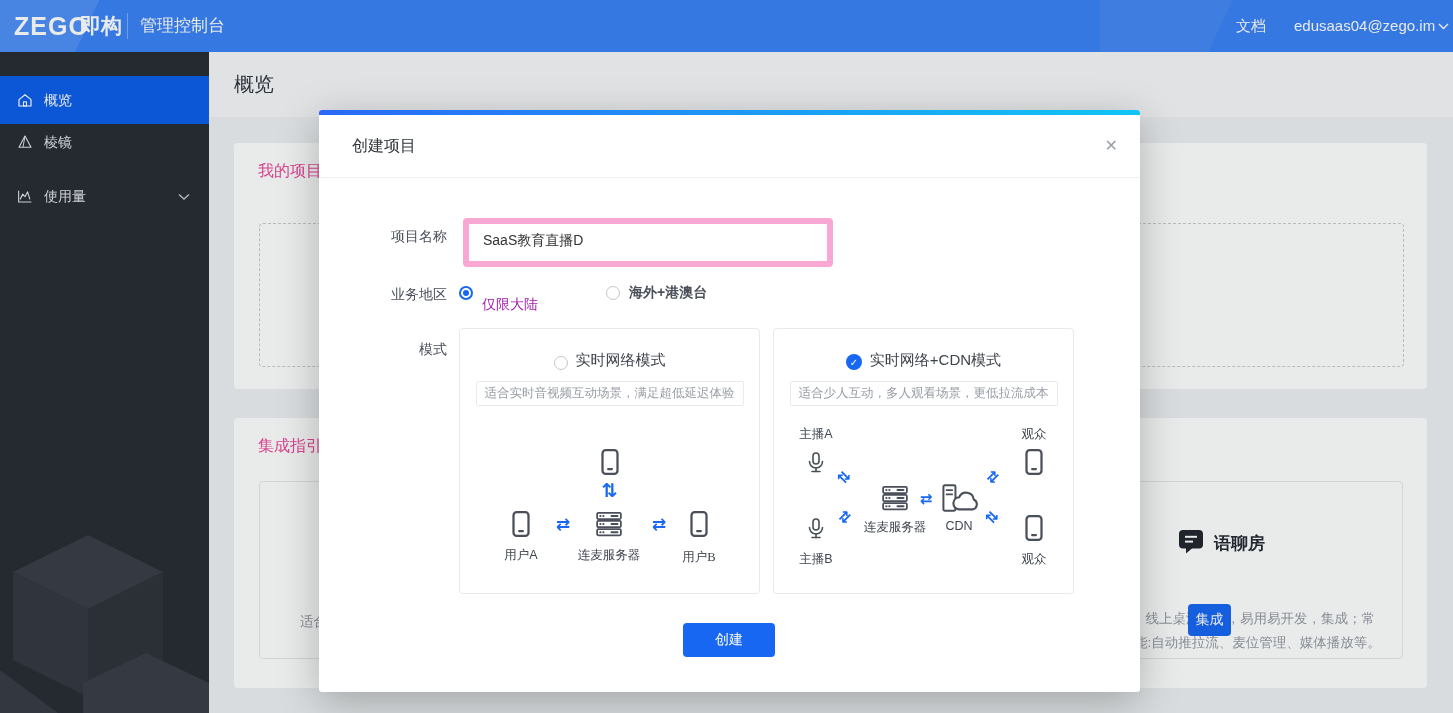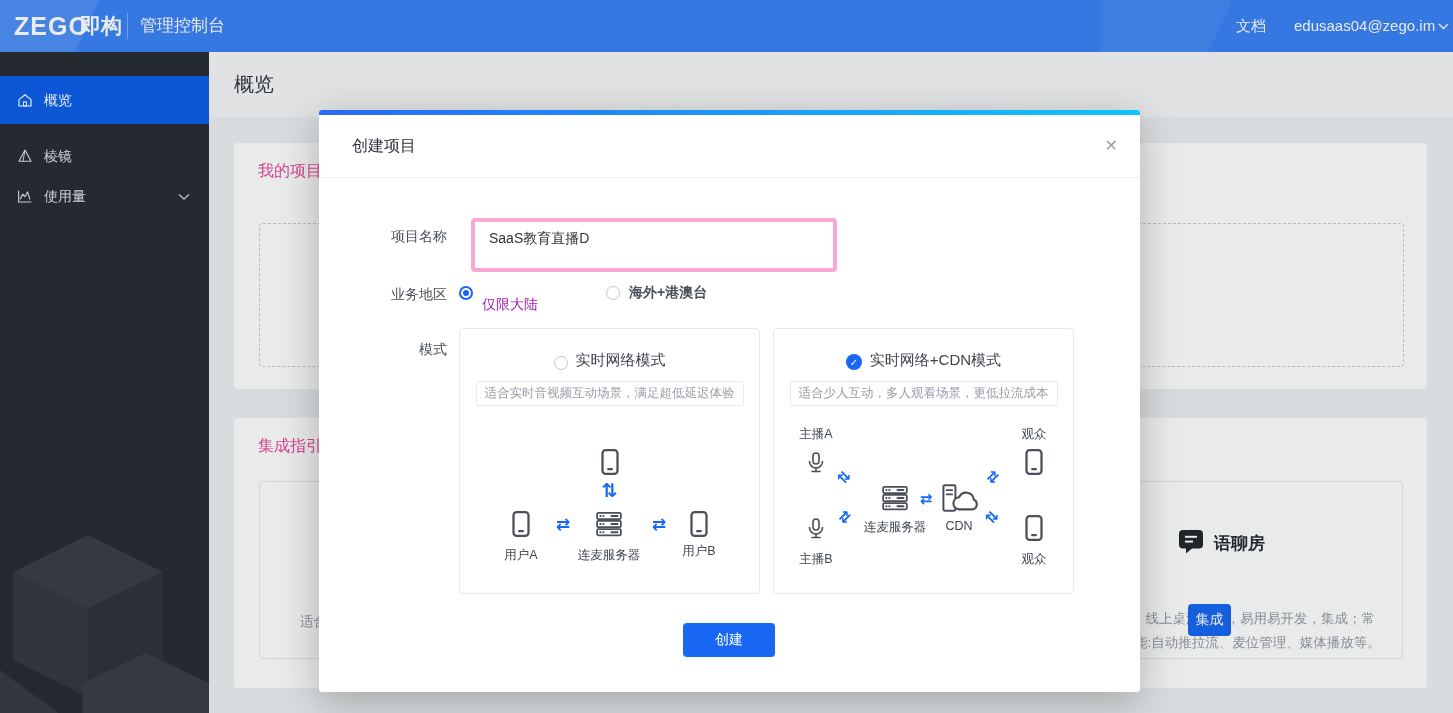--- a/index.html
+++ b/index.html
@@ -45,22 +45,22 @@
   
   .overlay{position:absolute;left:0;top:0;width:1453px;height:713px;background:rgba(15,18,24,.09);z-index:10;}
   .modal{position:absolute;left:319px;top:110px;width:821px;height:582px;background:#fff;border-radius:3px;
     box-shadow:0 10px 40px rgba(0,0,0,.25);z-index:20;}
   .modal-accent{position:absolute;left:0;top:0;width:100%;height:5px;border-radius:3px 3px 0 0;
     background:linear-gradient(90deg,#2a69f6,#11c5f7);}
   .modal-title{position:absolute;left:33px;top:5px;height:62px;line-height:62px;font-size:16px;color:#30343d;}
   .modal-close{position:absolute;right:22px;top:5px;height:62px;line-height:62px;font-size:16px;color:#9aa0a8;cursor:pointer;}
   .modal-divider{position:absolute;left:0;top:67px;width:100%;height:1px;background:#eef0f3;}
   .form-label{position:absolute;left:0;width:128px;text-align:right;font-size:14px;color:#4b505a;}
-  .name-input{position:absolute;left:152px;top:108px;width:344px;height:34px;border:4px solid #f9a8d4;border-radius:4px;
-    padding:0 0 12px 14px;font-size:14px;color:#333;font-family:inherit;outline:none;}
+  .name-input{position:absolute;left:144px;top:108px;width:344px;height:34px;border:6px solid #f9a8d4;border-radius:4px;
+    padding:0 0 3px 14px;font-size:14px;color:#333;font-family:inherit;outline:none;}
   .radio-dot{width:14px;height:14px;border-radius:50%;border:2px solid #1767f3;box-sizing:border-box;position:relative;background:#fff;display:inline-block;}
   .radio-dot::after{content:"";position:absolute;left:2px;top:2px;width:6px;height:6px;border-radius:50%;background:#1767f3;}
   .radio-empty{width:14px;height:14px;border-radius:50%;border:1px solid #c3c7cf;box-sizing:border-box;background:#fff;display:inline-block;}
   .radio-check{width:16px;height:16px;border-radius:50%;background:#1767f3;color:#fff;font-size:10px;font-weight:700;
     display:inline-flex;align-items:center;justify-content:center;}
   .mode-card{position:absolute;top:218px;width:299px;height:264px;border:1px solid #e7e9ed;border-radius:4px;background:#fff;cursor:pointer;}
   .mode-head{position:absolute;left:0;right:0;top:22px;display:flex;align-items:flex-end;justify-content:center;gap:8px;
     font-size:15px;color:#3f434c;}
   .mode-desc{position:absolute;left:50%;top:52px;transform:translateX(-50%);white-space:nowrap;font-size:12.5px;color:#989da6;
     border:1px solid #e9ebef;border-radius:2px;padding:3px 8px;background:#fff;}
@@ -123,21 +123,21 @@
   </div>
 
   <div class="sidebar">
     <div class="side-item active" style="top:24px;">
       <svg class="side-icon" viewBox="0 0 24 24">
         <path d="M4 11.5 L12 5 L20 11.5 V20 H4 Z" fill="none" stroke="#fff" stroke-width="1.6" stroke-linejoin="round"></path>
         <rect x="10" y="14.5" width="4" height="5.5" fill="none" stroke="#fff" stroke-width="1.4"></rect>
       </svg>
       <span class="side-label">概览</span>
     </div>
-    <div class="side-item" style="top:80px;">
+    <div class="side-item" style="top:66px;">
       <svg class="side-icon" viewBox="0 0 24 24">
         <path d="M12 4 L20 19 H4 Z" fill="none" stroke="#dfe2e8" stroke-width="1.5" stroke-linejoin="round"></path>
         <path d="M12 4 L9.3 19" fill="none" stroke="#dfe2e8" stroke-width="1.3"></path>
       </svg>
       <span class="side-label">棱镜</span>
     </div>
     <div class="side-item" style="top:120px;">
       <svg class="side-icon" viewBox="0 0 24 24">
         <path d="M3.5 5 V20 H20.5" fill="none" stroke="#dfe2e8" stroke-width="1.5"></path>
         <polyline points="5.5,16.5 9,9.5 12,13 15.5,6.5 18.5,16.5" fill="none" stroke="#dfe2e8" stroke-width="1.5" stroke-linejoin="round"></polyline>
@@ -219,21 +219,21 @@
       <div class="arrow" style="left:88px;top:187px;width:30px;text-align:center;">⇄</div>
       <svg style="position:absolute;left:130px;top:180px;" width="38" height="30">
           <use href="#i-server"></use>
         </svg>
       <div class="arrow" style="left:184px;top:187px;width:30px;text-align:center;">⇄</div>
       <svg style="position:absolute;left:224px;top:180px;" width="30" height="30">
           <use href="#i-phone"></use>
         </svg>
       <div class="dg-label" style="left:31px;top:218px;width:60px;">用户A</div>
       <div class="dg-label" style="left:109px;top:218px;width:80px;">连麦服务器</div>
-      <div class="dg-label" style="left:209px;top:214px;width:60px;">用户B</div>
+      <div class="dg-label" style="left:209px;top:220px;width:60px;font-family:Liberation Serif, serif;">用户B</div>
     </div>
 
     <div class="mode-card" style="left:454px;">
       <div class="mode-head">
         <span class="radio-check">✓</span>
         <span>实时网络+CDN模式</span>
       </div>
       <div class="mode-desc">适合少人互动，多人观看场景，更低拉流成本</div>
 
       <div class="dg-label" style="left:12px;top:97px;width:60px;">主播A</div>

